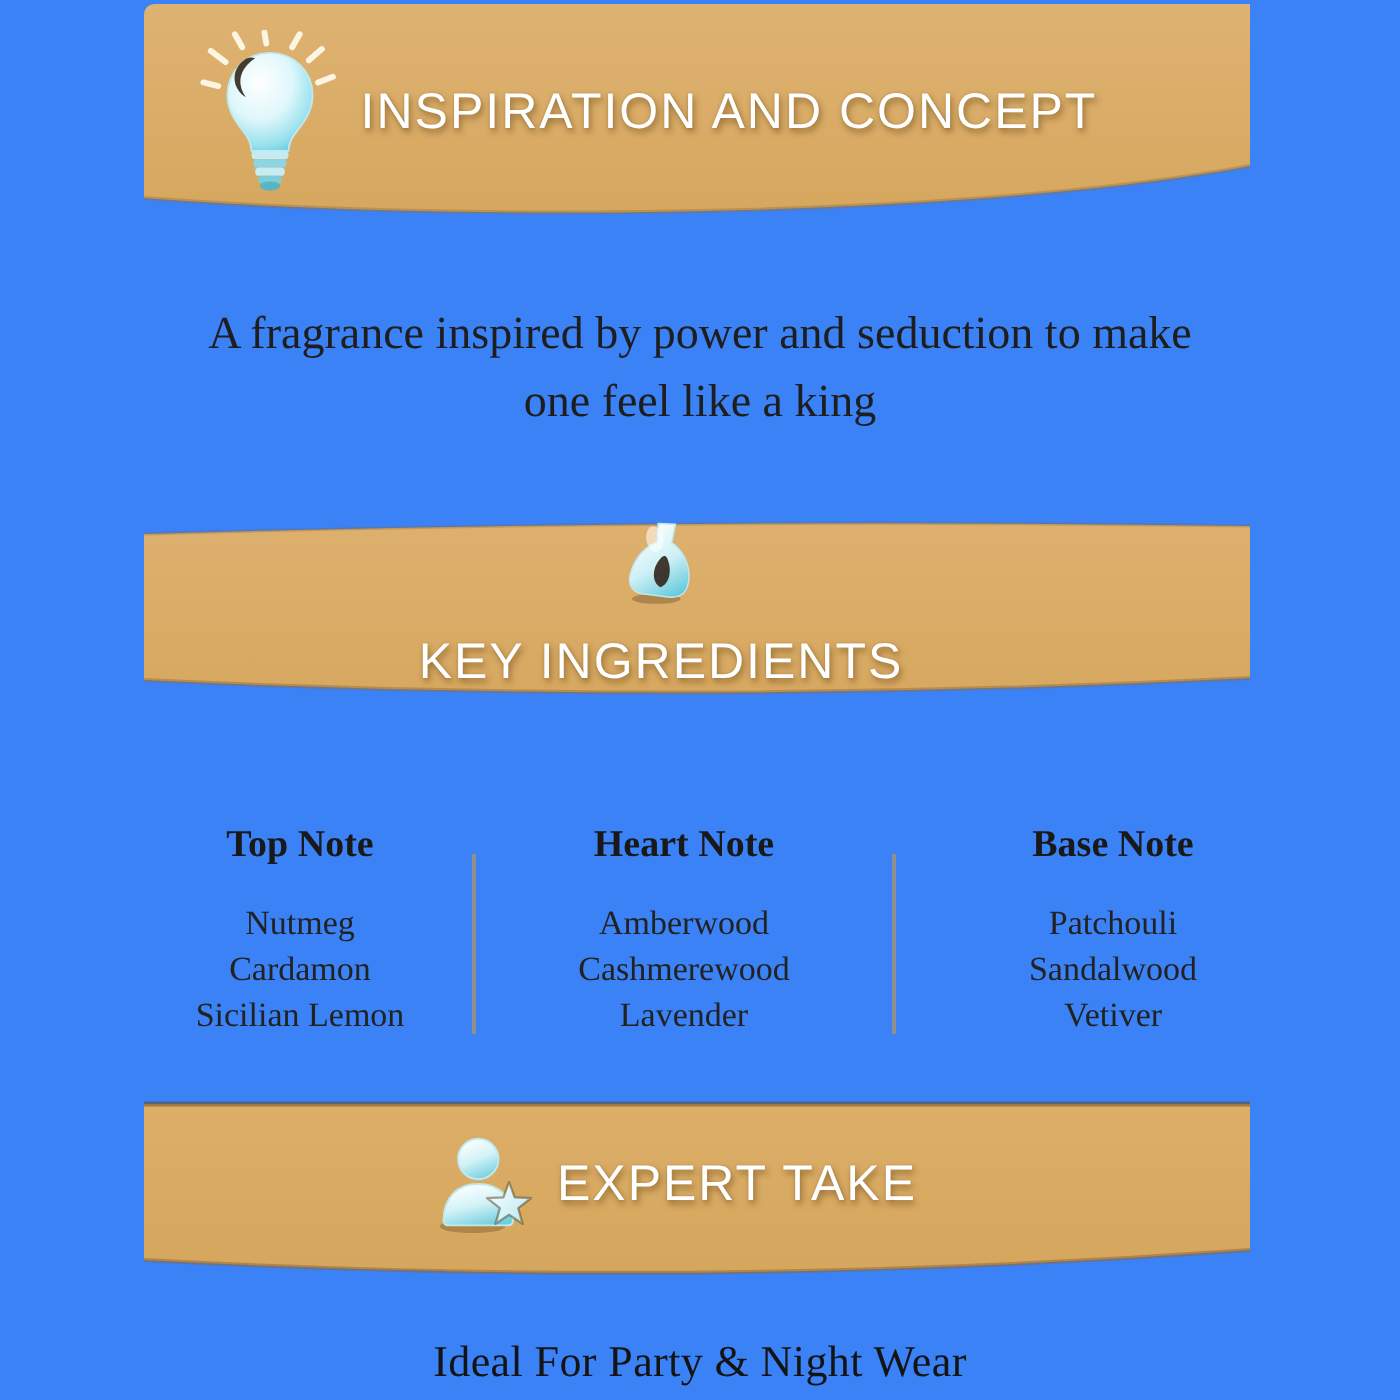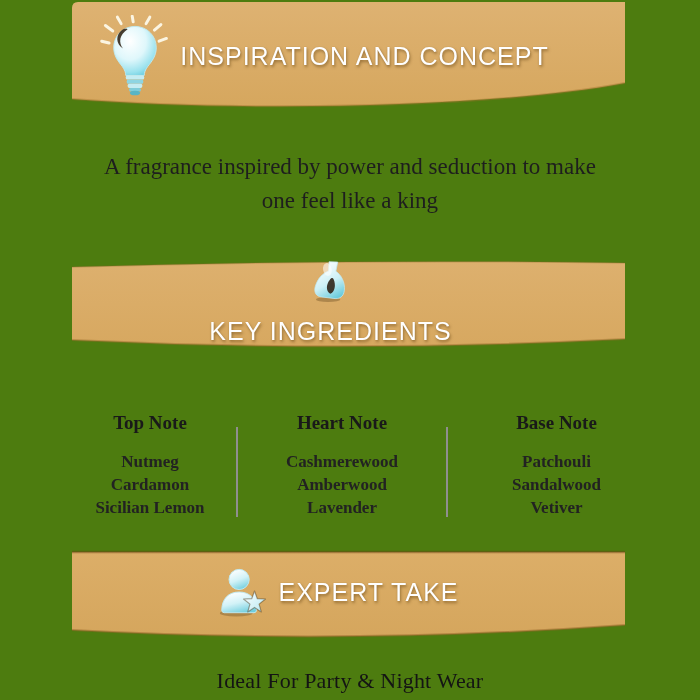--- a/index.html
+++ b/index.html
@@ -1,16 +1,16 @@
 <!DOCTYPE html>
 <html><head>
 <meta charset="utf-8">
 <style>
   html,body{margin:0;padding:0;background:#ffffff;}
-  .page{position:relative;width:700px;height:700px;background:#4d7c0f;overflow:hidden;
+  .page{position:relative;width:700px;height:700px;background:#3b82f6;overflow:hidden;
         font-family:"Liberation Serif",serif;color:#1f1f1f;}
 
   
   .banner{position:absolute;left:72px;width:553px;}
   .banner-bg{position:absolute;left:0;top:0;width:100%;height:100%;display:block;}
   .banner-1{top:0;height:118px;}
   .banner-2{top:260px;height:94px;}
   .banner-3{top:548px;height:100px;}
   .banner-content{position:absolute;inset:0;display:flex;align-items:center;justify-content:center;}
   .bc-1{padding-bottom:6px;transform:translateX(-25px);gap:8px;}
@@ -24,21 +24,21 @@
   .concept-text{position:absolute;left:0;top:150px;width:700px;text-align:center;
     font-size:23px;line-height:34px;color:#1e1e1e;}
 
   
   .notes{position:absolute;left:64px;top:406px;width:553px;display:flex;align-items:center;}
   .note-col{text-align:center;}
   .note-col-1{flex:0 0 172px;}
   .note-col-2{flex:0 0 208px;}
   .note-col-3{flex:1;margin-left:48px;}
   .note-heading{font-size:19px;font-weight:bold;color:#191919;margin:6px 0 16px 0;}
-  .note-item{font-size:17px;line-height:23px;color:#222222;font-weight:bold;}
+  .note-item{font-size:17px;line-height:23px;color:#222222;}
   .note-divider{flex:0 0 2px;width:2px;height:90px;margin-top:19px;background:#8f8f8f;}
 
   
   .expert-text{position:absolute;left:0;top:668px;width:700px;text-align:center;
     font-size:22px;color:#141414;letter-spacing:0.2px;}
 </style>
 </head>
 <body>
 
 <div class="page">
@@ -127,22 +127,22 @@
   <div class="notes">
     <div class="note-col note-col-1">
       <div class="note-heading">Top Note</div>
       <div class="note-item">Nutmeg</div>
       <div class="note-item">Cardamon</div>
       <div class="note-item">Sicilian Lemon</div>
     </div>
     <div class="note-divider"></div>
     <div class="note-col note-col-2">
       <div class="note-heading">Heart Note</div>
+      <div class="note-item">Amberwood</div>
       <div class="note-item">Cashmerewood</div>
-      <div class="note-item">Amberwood</div>
       <div class="note-item">Lavender</div>
     </div>
     <div class="note-divider"></div>
     <div class="note-col note-col-3">
       <div class="note-heading">Base Note</div>
       <div class="note-item">Patchouli</div>
       <div class="note-item">Sandalwood</div>
       <div class="note-item">Vetiver</div>
     </div>
   </div>

